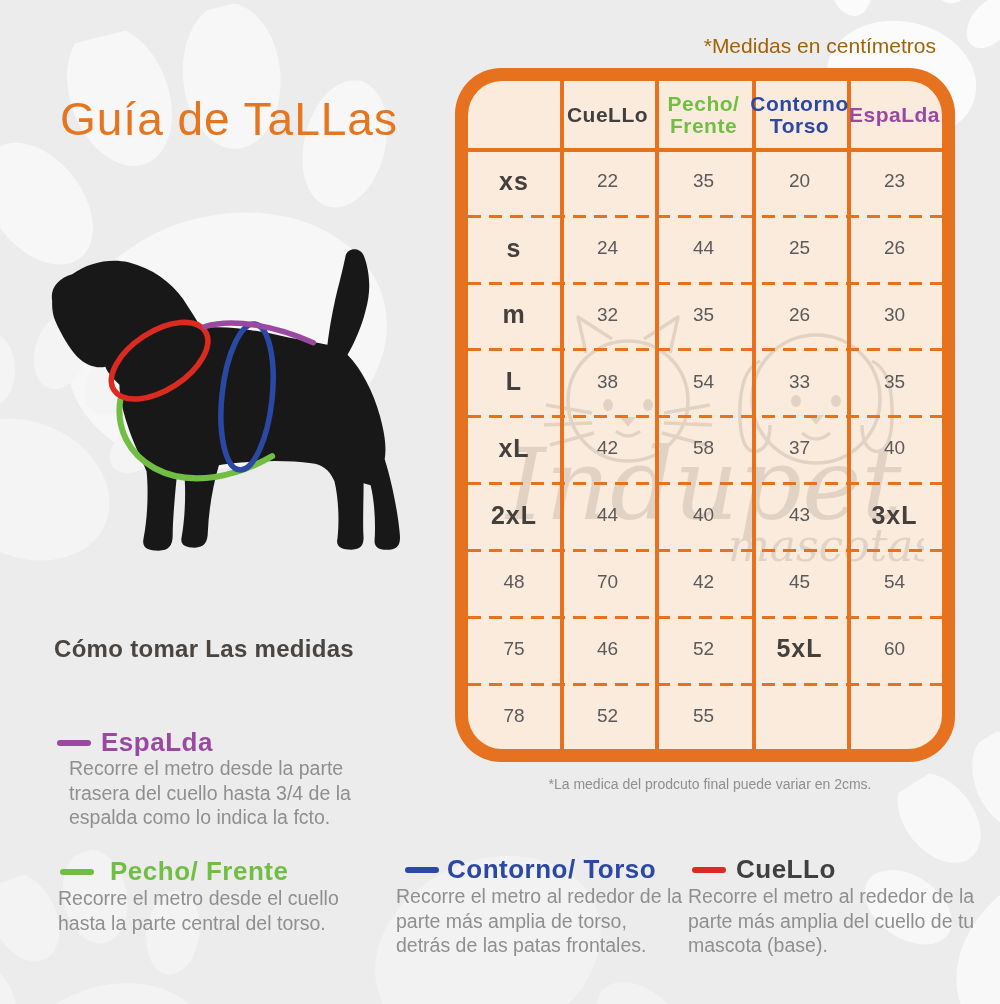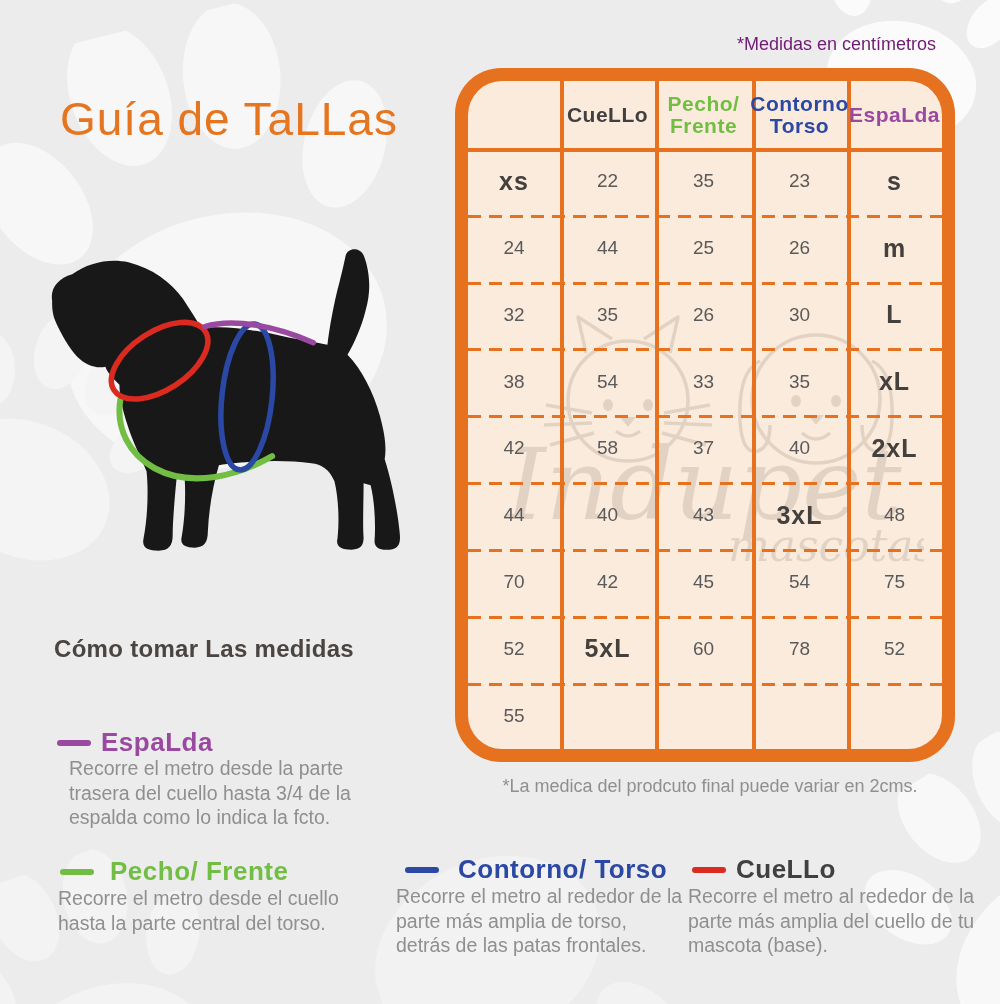--- a/index.html
+++ b/index.html
@@ -9,40 +9,40 @@
     font-family:"Liberation Sans", sans-serif;
   }
   .abs{position:absolute;}
   
   .paw{position:absolute;z-index:0;}
   
   .title{
     left:60px;top:92px;font-size:46px;font-weight:normal;color:#E6751F;
     letter-spacing:1px;z-index:2;
   }
-  .units-note{right:64px;top:34px;font-size:18px;color:#701a75;z-index:2;}
+  .units-note{right:64px;top:34px;font-size:21px;color:#a16207;z-index:2;}
   
   .size-table{left:455px;top:68px;width:500px;height:694px;background:#E6711F;border-radius:46px;z-index:2;}
   .table-inner{position:absolute;left:13px;top:13px;right:13px;bottom:13px;background:#FBEBDD;border-radius:34px;overflow:hidden;}
   .watermark{position:absolute;left:18px;top:228px;width:438px;height:268px;opacity:.8;}
   .vline{position:absolute;top:0;bottom:0;width:4px;background:#E6711F;}
   .hline-solid{position:absolute;left:0;right:0;top:67px;height:4px;background:#E6711F;}
   .hline-dash{position:absolute;left:0;right:0;height:3px;
     background:repeating-linear-gradient(90deg,#E6711F 0 13px,transparent 13px 21px);}
   .grid{
     position:absolute;left:0;top:0;right:0;bottom:0;
     display:grid;grid-template-columns:92px 95px 97px 95px 1fr;
     grid-template-rows:67px repeat(9,1fr);
   }
   .cell{display:flex;align-items:center;justify-content:center;text-align:center;}
   .hdr{font-weight:bold;font-size:21px;line-height:22px;letter-spacing:.5px;}
   .size-lbl{font-weight:bold;font-size:25px;color:#44403D;letter-spacing:1px;}
   .num{font-size:19px;color:#5A5A5A;} .c-green:{color:#72BE44;}
   .t-red{color:#404040;} .t-blue{color:#2A48A4;} .t-green{color:#72BE44;} .t-purple{color:#9A49A0;}
-  .table-note{left:455px;top:776px;width:510px;text-align:center;font-size:18px;color:#8F8F8F;z-index:2;}
+  .table-note{left:455px;top:776px;width:510px;text-align:center;font-size:14px;color:#8F8F8F;z-index:2;}
   
   .dog-fig{left:28px;top:234px;width:422px;height:362px;z-index:2;}
   
   .howto-heading{left:54px;top:636px;font-size:24px;font-weight:bold;color:#4B4541;line-height:26px;letter-spacing:.3px;z-index:2;}
   .sec{position:absolute;z-index:2;}
   .sec .dash{position:absolute;width:34px;height:6px;border-radius:3px;}
   .sec .sec-title{position:absolute;font-size:26px;font-weight:bold;letter-spacing:.5px;white-space:nowrap;}
   .sec .sec-text{position:absolute;font-size:19.5px;line-height:24.5px;color:#8F8F8F;}
   .d-purple{background:#9A49A0;} .d-green{background:#72BE44;} .d-blue{background:#2A48A4;} .d-red{background:#DB2A20;}
 </style>
@@ -152,20 +152,21 @@
       <div class="cell hdr t-purple">
           <div>
             <div>EspaLda</div>
             <div></div>
           </div>
         </div>
 
       <div class="cell size-lbl">xs</div>
       <div class="cell num">22</div>
       <div class="cell num">35</div>
+      <div class="cell num">20</div>
       <div class="cell num">23</div>
 
       <div class="cell size-lbl">s</div>
       <div class="cell num">24</div>
       <div class="cell num">44</div>
       <div class="cell num">25</div>
       <div class="cell num">26</div>
 
       <div class="cell size-lbl">m</div>
       <div class="cell num">32</div>
@@ -191,20 +192,21 @@
       <div class="cell num">43</div>
 
       <div class="cell size-lbl">3xL</div>
       <div class="cell num">48</div>
       <div class="cell num">70</div>
       <div class="cell num">42</div>
       <div class="cell num">45</div>
 
       <div class="cell num">54</div>
       <div class="cell num">75</div>
+      <div class="cell num">46</div>
       <div class="cell num">52</div>
 
       <div class="cell size-lbl">5xL</div>
       <div class="cell num">60</div>
       <div class="cell num">78</div>
       <div class="cell num">52</div>
       <div class="cell num">55</div>
     </div>
   </div>
 </div>
@@ -243,21 +245,21 @@
 </div>
 
 <div class="sec" style="left:0;top:0;width:0;height:0;">
   <div class="dash d-green" style="left:60px;top:869px;"></div>
   <div class="sec-title t-green" style="left:110px;top:856px;">Pecho/ Frente</div>
   <div class="sec-text" style="left:58px;top:886px;width:305px;">Recorre el metro desde el cuello hasta la parte central del torso.</div>
 </div>
 
 <div class="sec" style="left:0;top:0;width:0;height:0;">
   <div class="dash d-blue" style="left:405px;top:867px;"></div>
-  <div class="sec-title t-blue" style="left:458px;top:854px;">Contorno/ Torso</div>
+  <div class="sec-title t-blue" style="left:447px;top:854px;">Contorno/ Torso</div>
   <div class="sec-text" style="left:396px;top:884px;width:290px;">Recorre el metro al rededor de la parte más amplia de torso, detrás de las patas frontales.</div>
 </div>
 
 <div class="sec" style="left:0;top:0;width:0;height:0;">
   <div class="dash d-red" style="left:692px;top:867px;"></div>
   <div class="sec-title t-red" style="left:736px;top:854px;">CueLLo</div>
   <div class="sec-text" style="left:688px;top:884px;width:300px;">Recorre el metro al rededor de la parte más amplia del cuello de tu mascota (base).</div>
 </div>
 
 </body></html>

